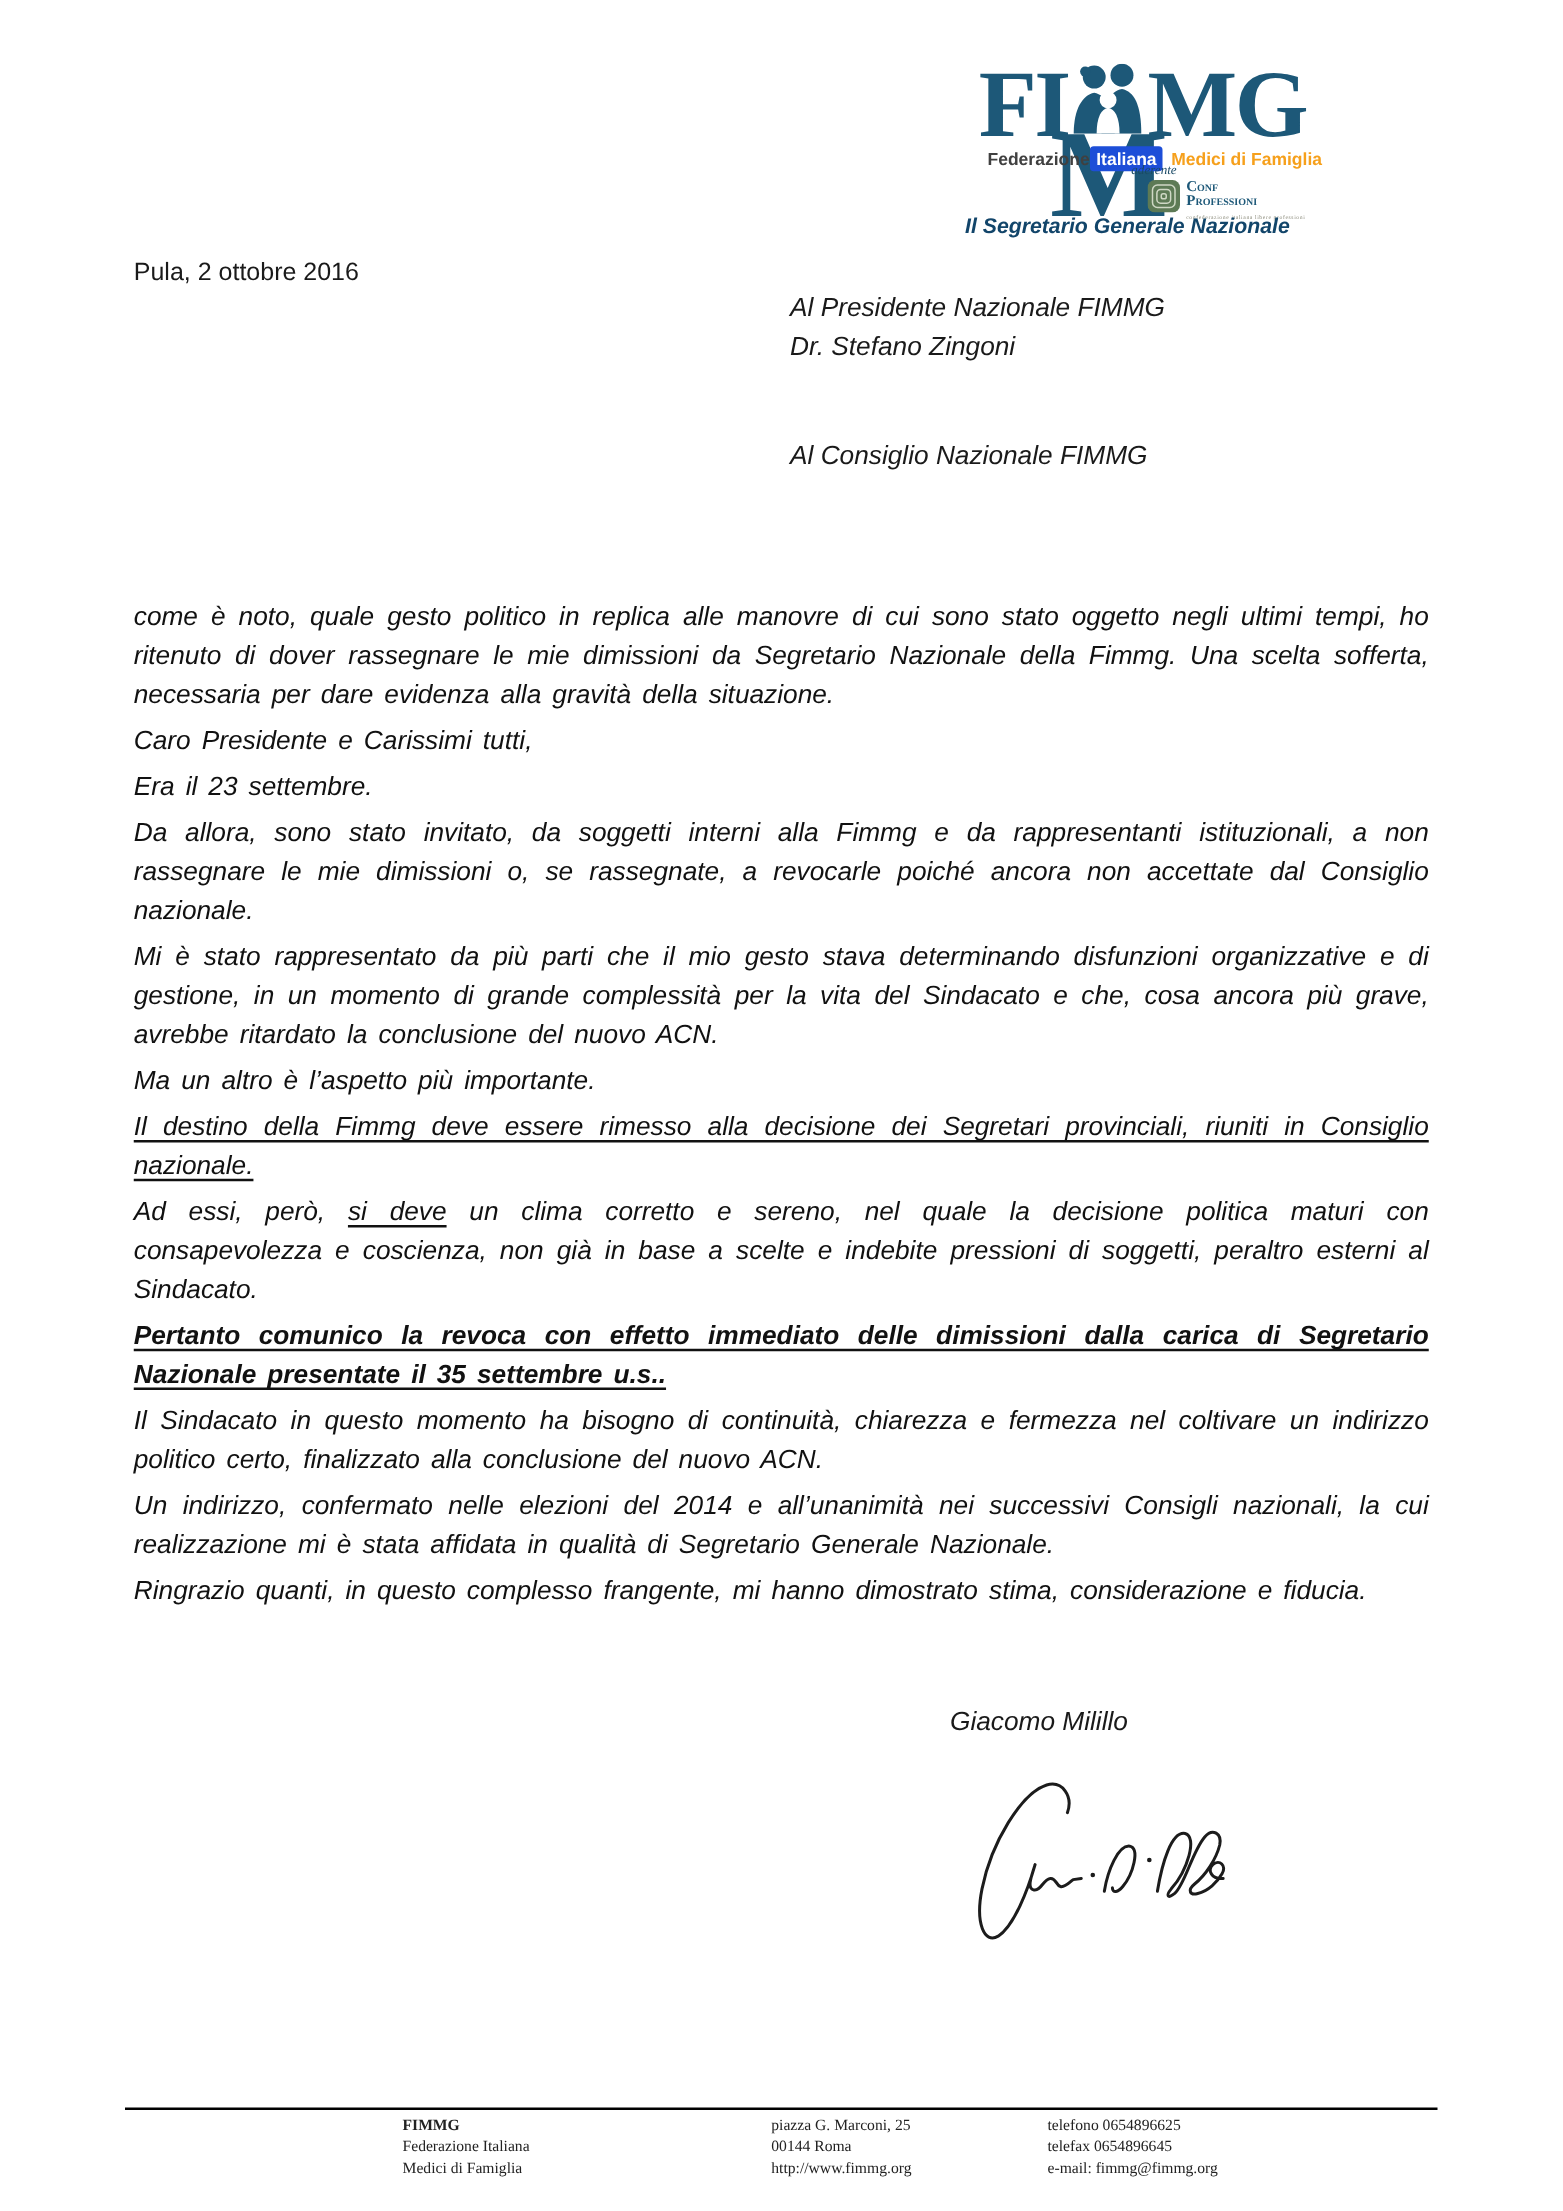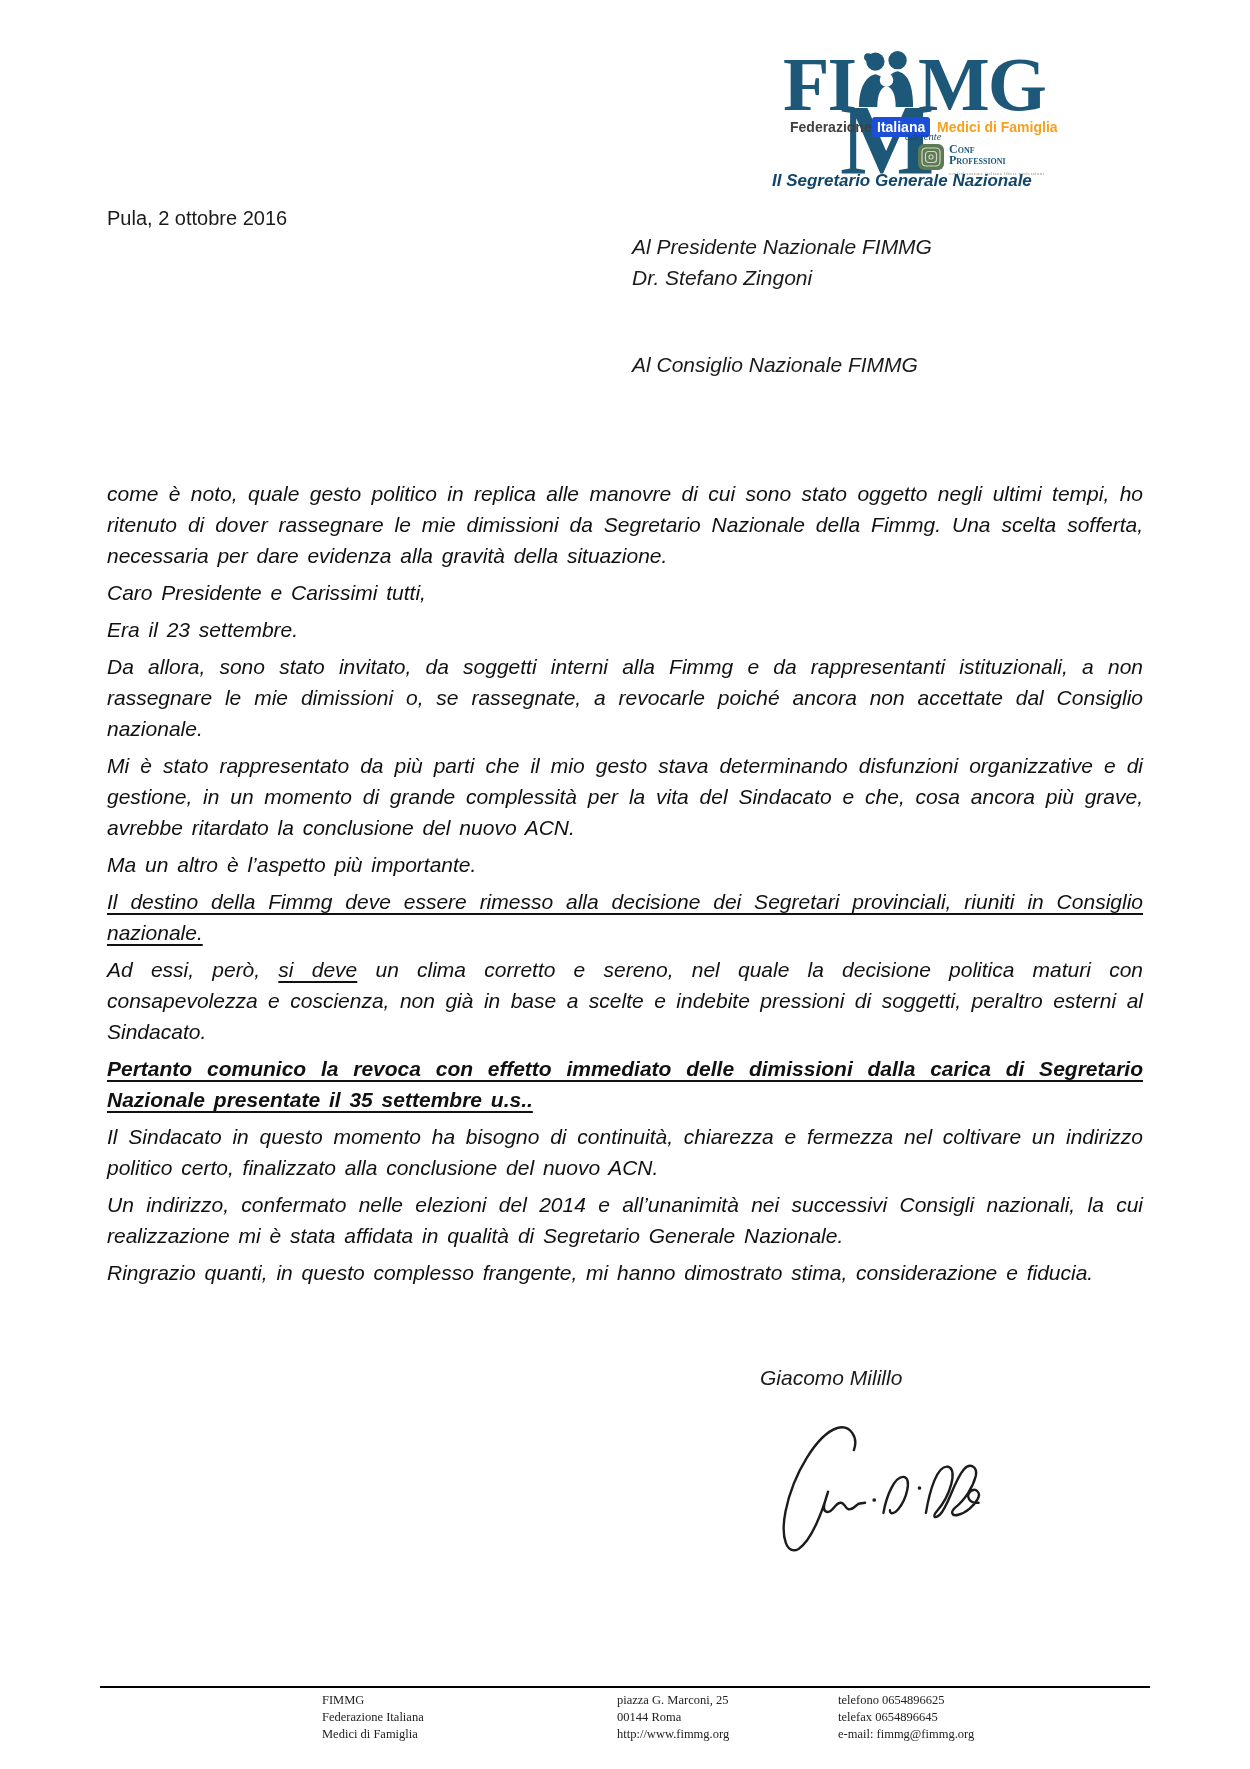--- a/index.html
+++ b/index.html
@@ -52,21 +52,21 @@
   .signature{position:absolute;left:745px;top:1413px;}
 
   
   .footer-rule{position:absolute;left:100px;top:1686px;width:1050px;height:2px;background:#000;}
   .footer{position:absolute;left:0;top:1692px;width:1250px;
           font-family:"Liberation Serif",serif;font-size:12.5px;line-height:17px;color:#222;}
   .footer .col{position:absolute;top:0;white-space:nowrap;}
   .footer .col.c1{left:322px;}
   .footer .col.c2{left:617px;}
   .footer .col.c3{left:838px;}
-  .footer .org-name{font-weight:normal;}
+  .footer .org-name{font-weight:bold;}
 </style>
 </head>
 <body>
 
 <div class="page">
 
   <div class="logo">
     <div class="big-m">M</div>
     <div class="letters fi">FI</div>
     <span class="family">

